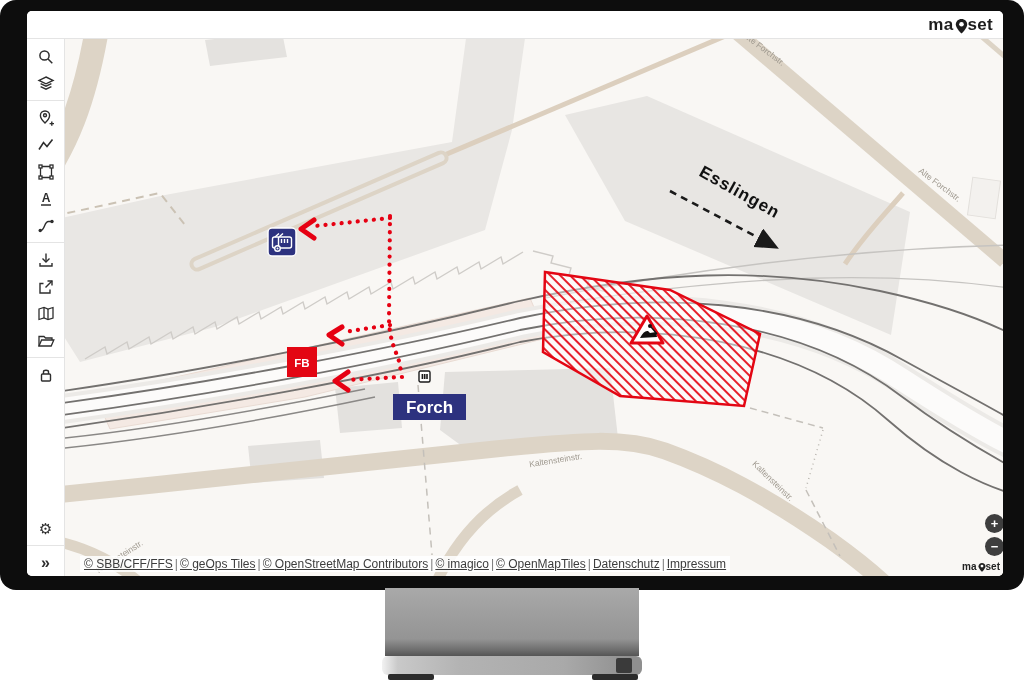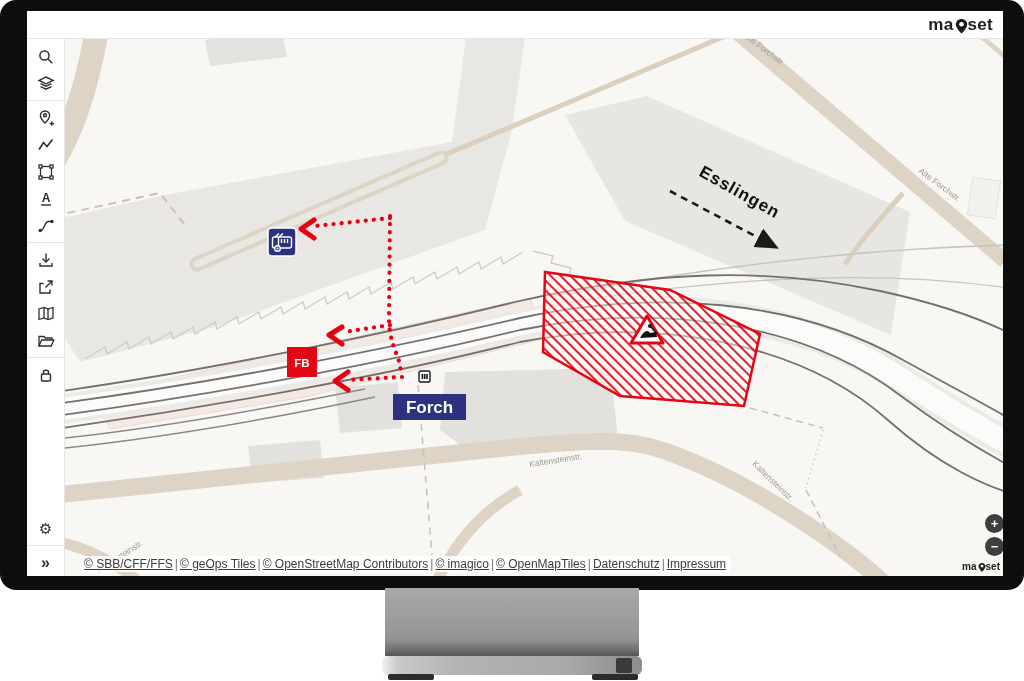--- a/index.html
+++ b/index.html
@@ -8,21 +8,21 @@
   
   .monitor{position:absolute;left:0;top:0;width:1024px;height:590px;background:#0d0d0d;border-radius:16px;}
   .stand{position:absolute;left:385px;top:588px;width:254px;height:68px;
     background:linear-gradient(#a9a9a9,#949494 75%,#6b6b6b 92%,#555);}
   .stand-base{position:absolute;left:382px;top:656px;width:260px;height:19px;border-radius:6px;
     background:linear-gradient(90deg,#f2f2f2 0%,#c9c9c9 6%,#b3b3b3 30%,#a9a9a9 70%,#8f8f8f 96%);}
   .stand-cap{position:absolute;left:616px;top:658px;width:16px;height:15px;background:#3a3a3a;border-radius:2px;}
   .foot{position:absolute;top:674px;height:6px;width:46px;background:#2c2c2c;border-radius:2px;}
   .foot.l{left:388px}.foot.r{left:592px}
   
-  .screen{position:absolute;left:27px;top:11px;width:976px;height:565px;background:#fff;border-radius:0;overflow:hidden;}
+  .screen{position:absolute;left:27px;top:11px;width:976px;height:565px;background:#fff;border-radius:5px;overflow:hidden;}
   .topbar{position:absolute;left:0;top:0;width:100%;height:28px;background:#fff;border-bottom:1px solid #e4e4e4;box-sizing:border-box;}
   .logo{position:absolute;right:10px;top:4px;display:flex;align-items:center;font-weight:bold;font-size:17px;color:#1d1d1d;letter-spacing:.3px;}
   .logo svg{margin:3px 0 0 1px}
   .body{position:absolute;left:0;top:28px;width:976px;height:537px;display:flex;}
   
   .sidebar{width:38px;height:537px;background:#fff;border-right:1px solid #e4e4e4;box-sizing:border-box;
     display:flex;flex-direction:column;align-items:center;padding-top:4px;}
   .tool{width:30px;height:27px;display:flex;align-items:center;justify-content:center;border:none;background:none;padding:0;cursor:pointer;color:#2e2e2e;}
   .tool svg{display:block}
   .sdiv{width:38px;height:1px;background:#e4e4e4;margin:3px 0;flex:none;}

